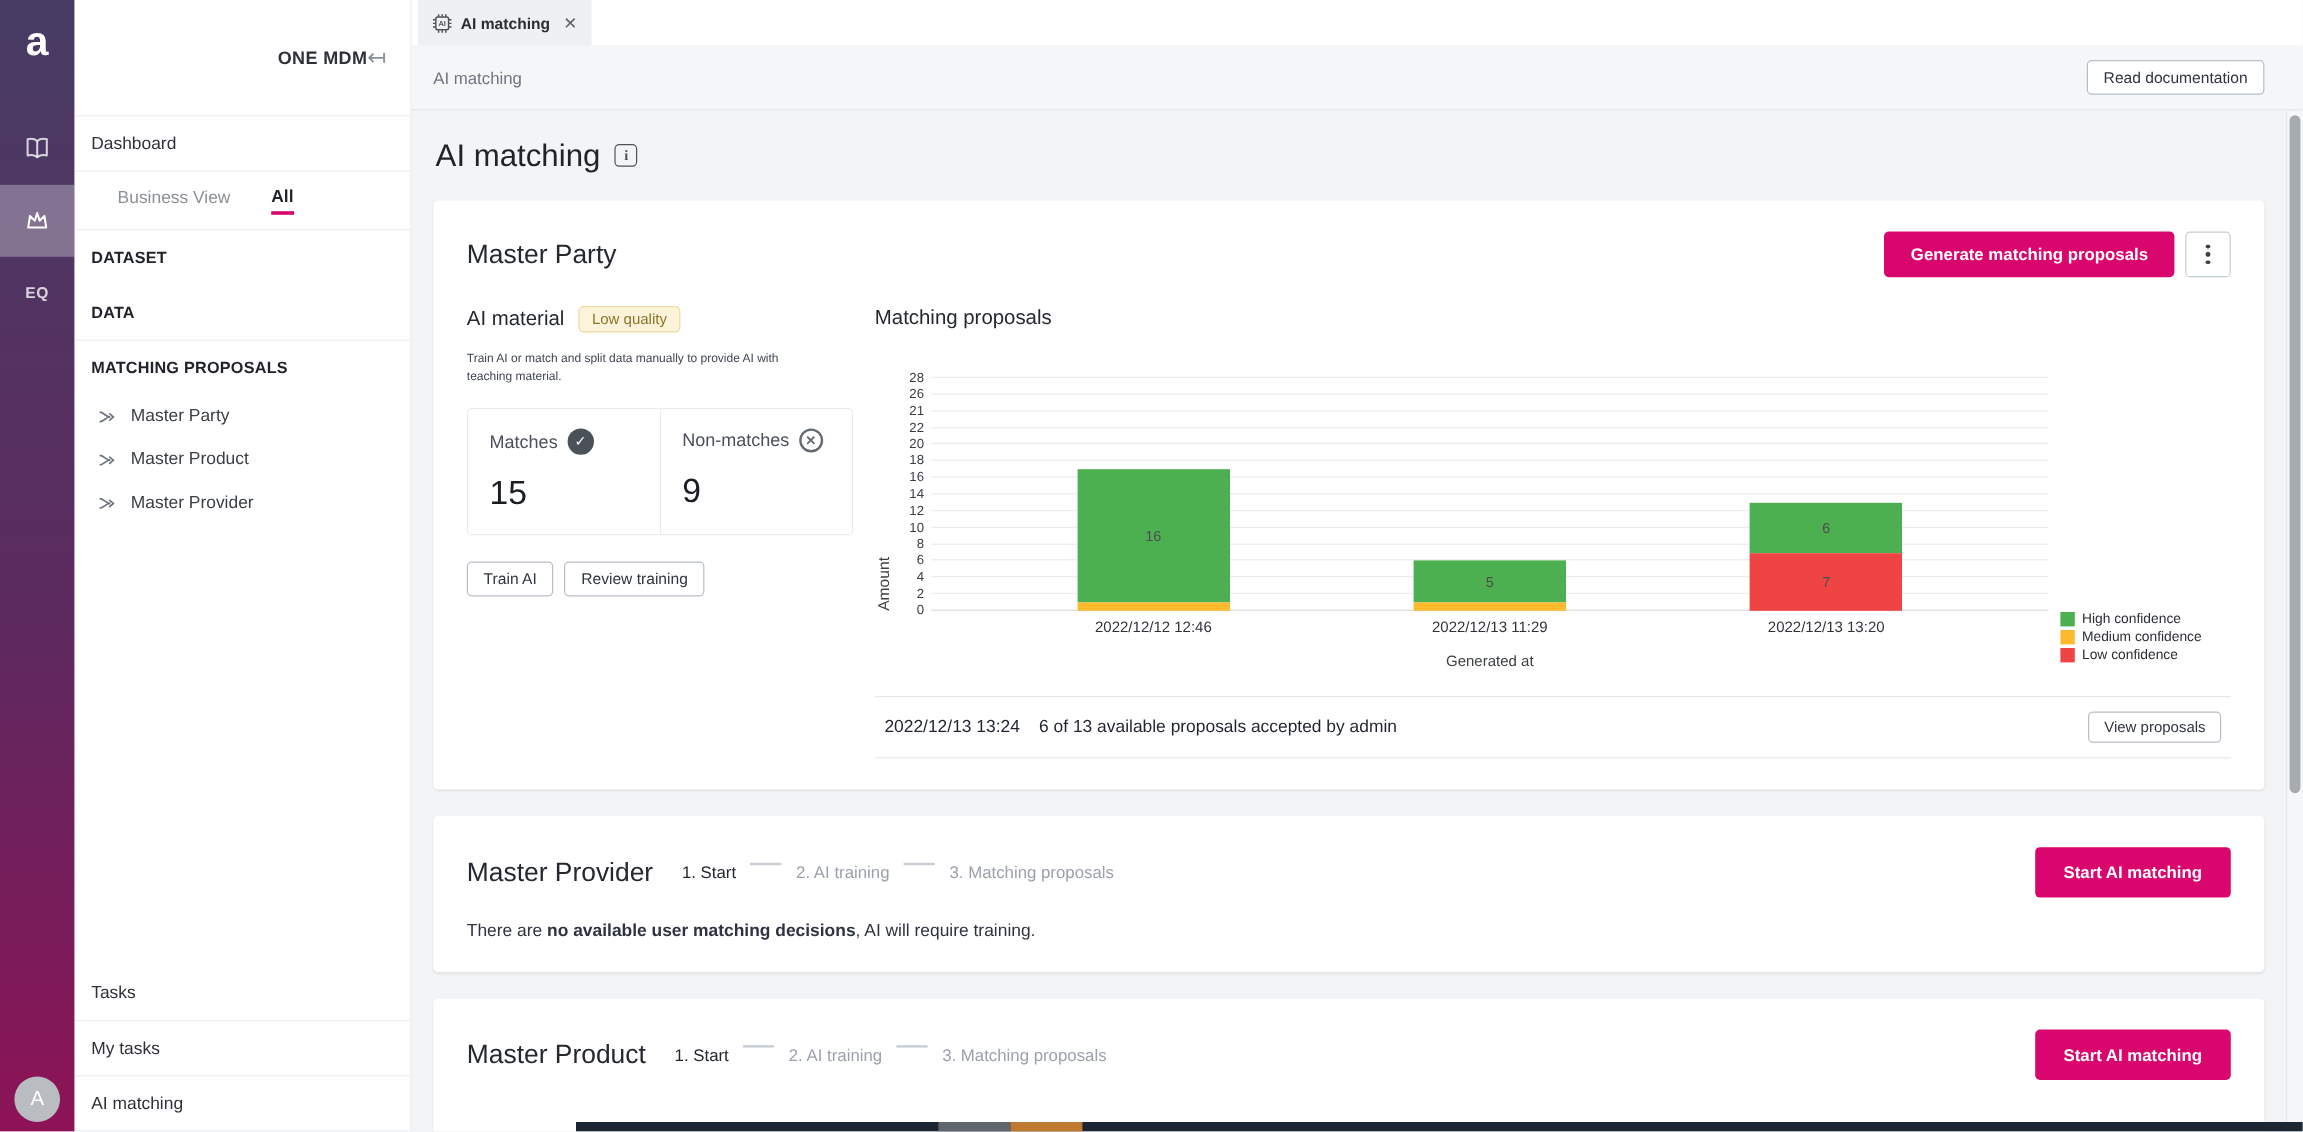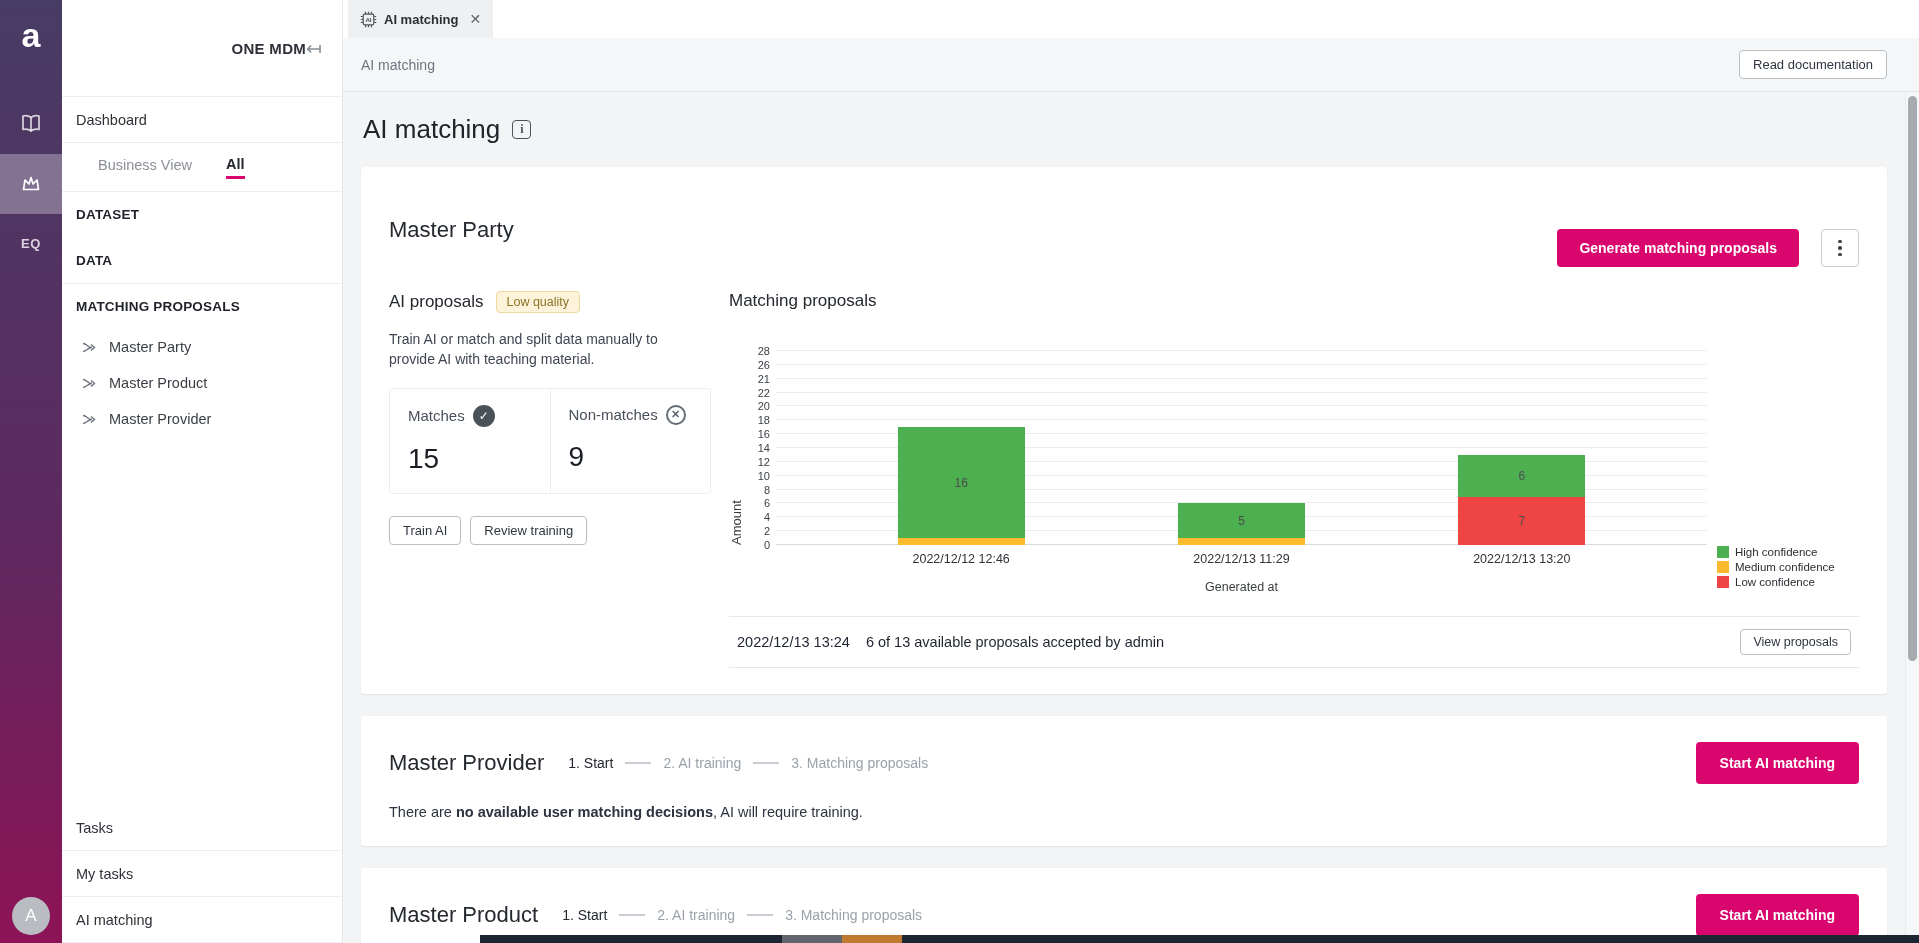--- a/index.html
+++ b/index.html
@@ -40,32 +40,32 @@
   .crumb { color:#6f7580; font-size:14px; }
   .btn-outline { background:#fff; border:1px solid #b7bfc6; border-radius:4px; color:#2f3640; font-size:13px; padding:6px 13px; cursor:pointer; font-family:inherit; }
   .content { padding:14px 32px 0 18px; flex:1; overflow:hidden; }
   .page-title-row { display:flex; align-items:center; gap:12px; margin:8px 0 22px 2px; }
   .page-title { font-size:26px; font-weight:normal; color:#202329; }
   .info-box { width:19px; height:19px; border:1.6px solid #4b5259; border-radius:4px; color:#4b5259; font-size:12px; display:flex; align-items:center; justify-content:center; cursor:pointer; font-family:"Liberation Serif",serif; font-weight:bold; }
 
   .card { background:#fff; border-radius:4px; box-shadow:0 1px 2px rgba(20,24,31,.08); padding:26px 28px; margin-bottom:22px; }
   .card-head { display:flex; align-items:center; }
   .card-title { font-size:22px; font-weight:normal; color:#24282f; }
-  .head-actions { margin-left:auto; display:flex; gap:22px; align-items:flex-end;margin-top:36px; }
+  .head-actions { margin-left:auto; display:flex; gap:9px; align-items:flex-end; }
   .btn-primary { background:#d9066e; color:#fff; border:none; border-radius:4px; font-size:14px; font-weight:bold; padding:11px 22px; cursor:pointer; font-family:inherit; }
   .btn-kebab { width:38px; height:38px; background:#fff; border:1px solid #c3ced4; border-radius:4px; display:flex; flex-direction:column; align-items:center; justify-content:center; gap:3px; cursor:pointer; }
   .btn-kebab i { width:3.5px; height:3.5px; border-radius:50%; background:#3c4043; }
 
   
   .party-body { display:flex; margin-top:24px; }
   .train-col { width:322px; flex-shrink:0; margin-right:18px; }
   .subhead-row { display:flex; align-items:center; gap:12px; }
   .subhead { font-size:17px; font-weight:normal; color:#24282f; }
   .badge { background:#fcf3da; border:1px solid #eed9a1; color:#8d7426; font-size:12.5px; padding:3px 10px; border-radius:4px; }
-  .train-desc { margin-top:16px; font-size:14px; line-height:1.45; color:#3f4652; width:300px; }
+  .train-desc { margin-top:16px; font-size:10px; line-height:1.45; color:#3f4652; width:300px; }
   .match-panel { display:flex; border:1px solid #ebedef; border-radius:4px; margin-top:18px; }
   .match-cell { flex:1; padding:16px 0 18px 18px; }
   .match-cell + .match-cell { border-left:1px solid #ebedef; }
   .match-label { display:flex; align-items:center; gap:8px; font-size:15px; color:#495059; }
   .icon-check { width:22px; height:22px; border-radius:50%; background:#4a5159; color:#fff; font-size:12px; display:inline-flex; align-items:center; justify-content:center; }
   .icon-xcirc { width:20px; height:20px; border-radius:50%; border:2px solid #646b73; color:#646b73; font-size:11px; font-weight:bold; display:inline-flex; align-items:center; justify-content:center; }
   .match-value { font-size:28px; color:#1a1e24; margin-top:16px; }
   .train-buttons { margin-top:22px; display:flex; gap:9px; }
 
   
@@ -88,21 +88,21 @@
   .legend { width:152px; flex-shrink:0; align-self:flex-end; margin-bottom:6px; padding-left:10px; }
   .legend-item { display:flex; align-items:center; gap:6px; font-size:11.5px; color:#2b2e33; margin-top:3px; }
   .swatch { width:12px; height:12px; flex-shrink:0; }
 
   .prop-row { display:flex; align-items:center; border-top:1px solid #e6e8ea; border-bottom:1px solid #e6e8ea; padding:12px 8px; margin-top:22px; font-size:14.5px; color:#1f2430; }
   .prop-row .summary { margin-left:16px; }
   .prop-row .btn-outline { margin-left:auto; font-size:12.5px; padding:5px 12px; }
 
   
   .row-card .card-head { gap:24px; }
-  .stepper { display:flex; align-items:center; gap:12px; font-size:14px; }
+  .stepper { display:flex; gap:12px; font-size:14px; }
   .step { color:#9aa1ab; }
   .step.active { color:#23272e; }
   .step-line { width:26px; height:2px; background:#c9ced4; }
   .row-msg { margin-top:20px; font-size:14.5px; color:#2d3340; }
   .row-card .btn-primary { margin-left:auto; padding:13px 24px; }
   .product-card { height:140px; }
 
   
   .scrollbar { position:absolute; top:93px; right:0; bottom:0; width:14px; background:#f6f7f8; border-left:1px solid #e7e9eb; }
   .scroll-thumb { position:absolute; top:3px; left:2px; width:9px; height:565px; background:#a6abb0; border-radius:5px; cursor:pointer; }
@@ -207,21 +207,21 @@
                 <i></i>
                 <i></i>
                 <i></i>
               </button>
           </div>
         </div>
 
         <div class="party-body">
           <div class="train-col">
             <div class="subhead-row">
-              <h3 class="subhead">AI proposals</h3>
+              <h3 class="subhead">AI material</h3>
               <span class="badge">Low quality</span>
             </div>
             <p class="train-desc">Train AI or match and split data manually to provide AI with teaching material.</p>
             <div class="match-panel">
               <div class="match-cell">
                 <div class="match-label">
                   <span>Matches</span>
                   <span class="icon-check">✓</span>
                 </div>
                 <div class="match-value">15</div>

